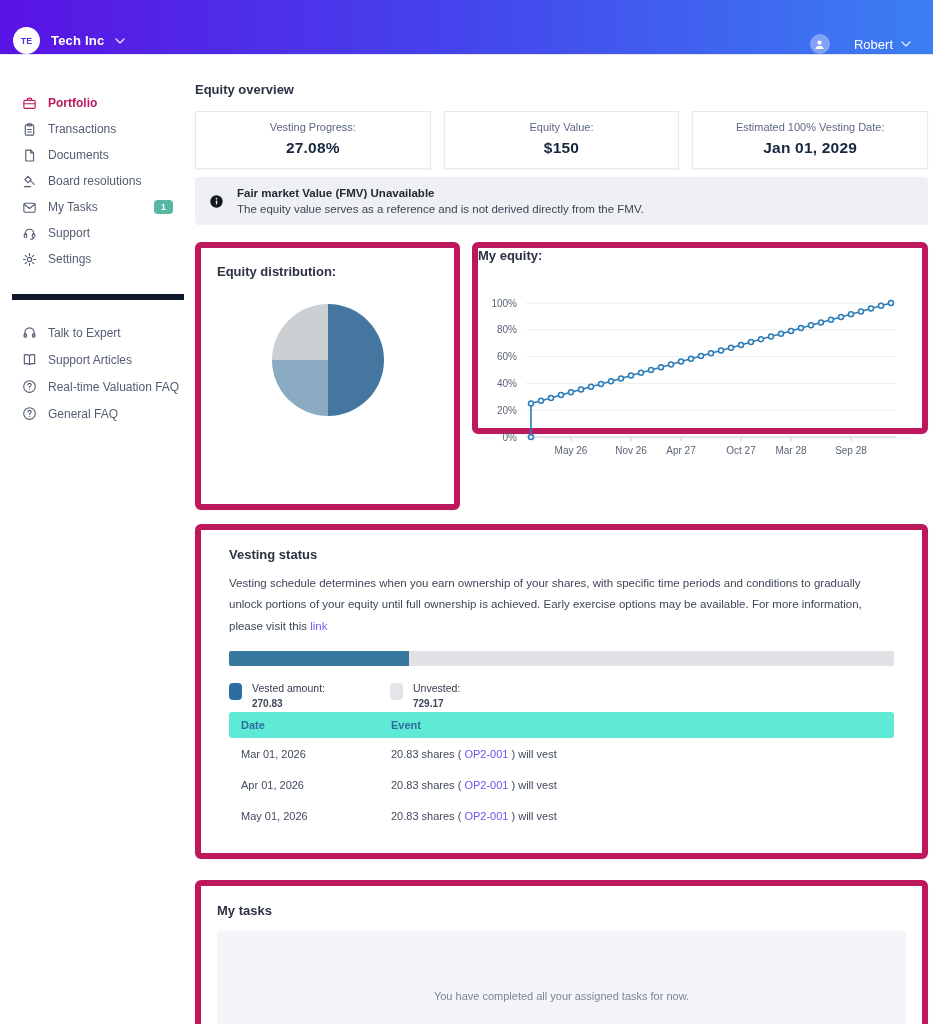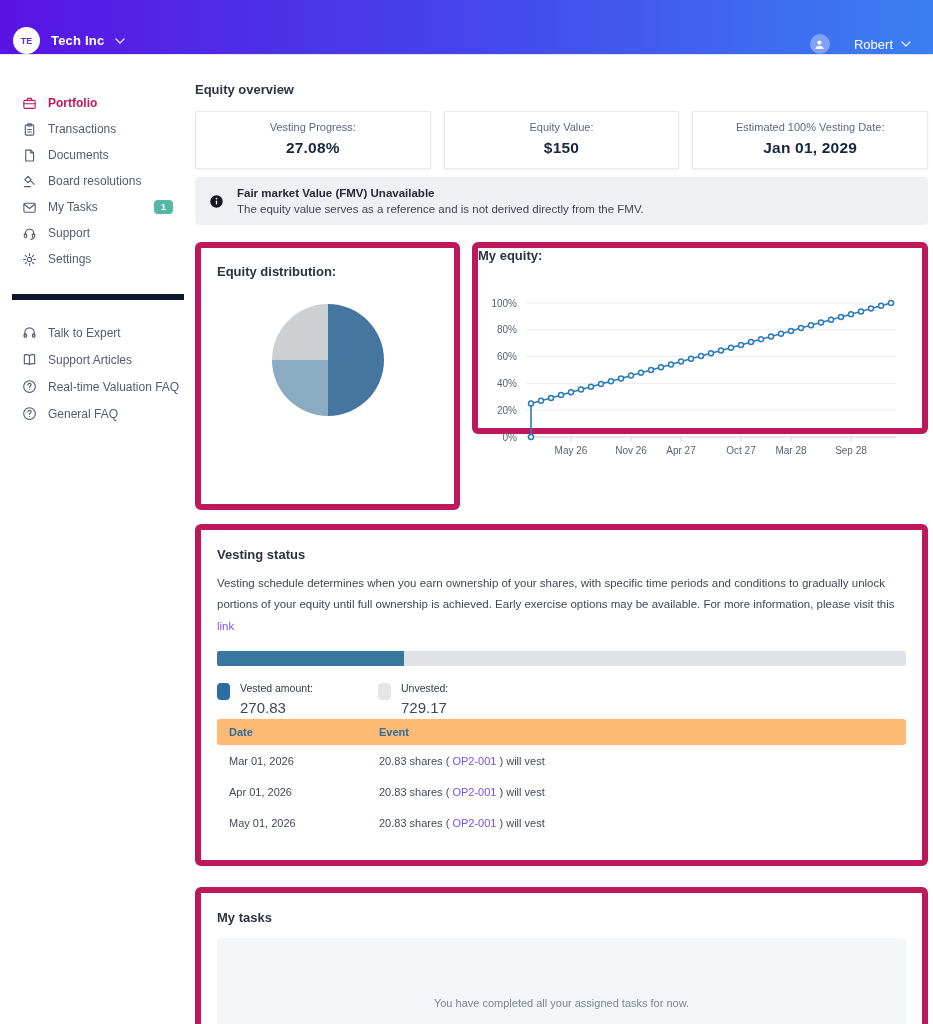--- a/index.html
+++ b/index.html
@@ -80,34 +80,34 @@
   .pie-card { width:265px; height:268px; padding:16px; }
   .line-card { flex:1; height:192px; }
   .card-title { font-size:13px; font-weight:bold; color:#2b3240; }
   .pie-chart { display:flex; justify-content:center; margin-top:24px; }
   .pie-legend { margin:24px 0 0 56px; display:flex; flex-direction:column; gap:6px; }
   .pie-legend-row { display:flex; align-items:center; gap:9px; font-size:11px; color:#3b4454; }
   .pie-swatch { width:20px; height:11px; border-radius:3px; flex-shrink:0; }
   .line-chart { margin-top:26px; }
 
   
-  .vesting-card { margin-top:14px; padding:17px 16px 22px; }
+  .vesting-card { margin-top:14px; padding:17px 28px 22px; }
   .vesting-desc { font-size:11.5px; color:#3e4857; line-height:1.85; margin-top:11px; }
   .inline-link { color:#7a5af5; cursor:pointer; }
   .progress-track { margin-top:14px; height:15px; background:#e1e2e5; border-radius:2px; overflow:hidden; }
   .progress-fill { height:100%; background:#39789e; }
   .vesting-legend { display:flex; gap:65px; margin-top:14px; }
   .vesting-legend-item { display:flex; gap:10px; }
   .vesting-swatch { width:13px; height:17px; border-radius:4px; margin-top:3px; flex-shrink:0; }
   .vesting-legend-label { font-size:10.5px; color:#333c4c; line-height:1.55; }
-  .vesting-legend-value { font-size:15px; color:#3e4857; line-height:1.55; }
+  .vesting-legend-value { font-size:10px; color:#3e4857; line-height:1.55;font-weight:bold; }
 
   .events-title { font-size:12px; font-weight:bold; color:#2b3340; margin:24px 0 12px; }
   .table-header {
-    display:grid; grid-template-columns:150px 1fr; background:#fdba74; border-radius:3px;
+    display:grid; grid-template-columns:150px 1fr; background:#5eead4; border-radius:3px;
     padding:7px 12px; font-size:11px; font-weight:bold; color:#2f6d9e;
   }
   .table-row {
     display:grid; grid-template-columns:150px 1fr;
     padding:10px 12px 9px; font-size:11px; color:#414b5c;
   }
   .event-link { color:#7450f0; cursor:pointer; }
 
   
   .tasks-card { margin-top:21px; padding:17px 16px; height:188px; }

